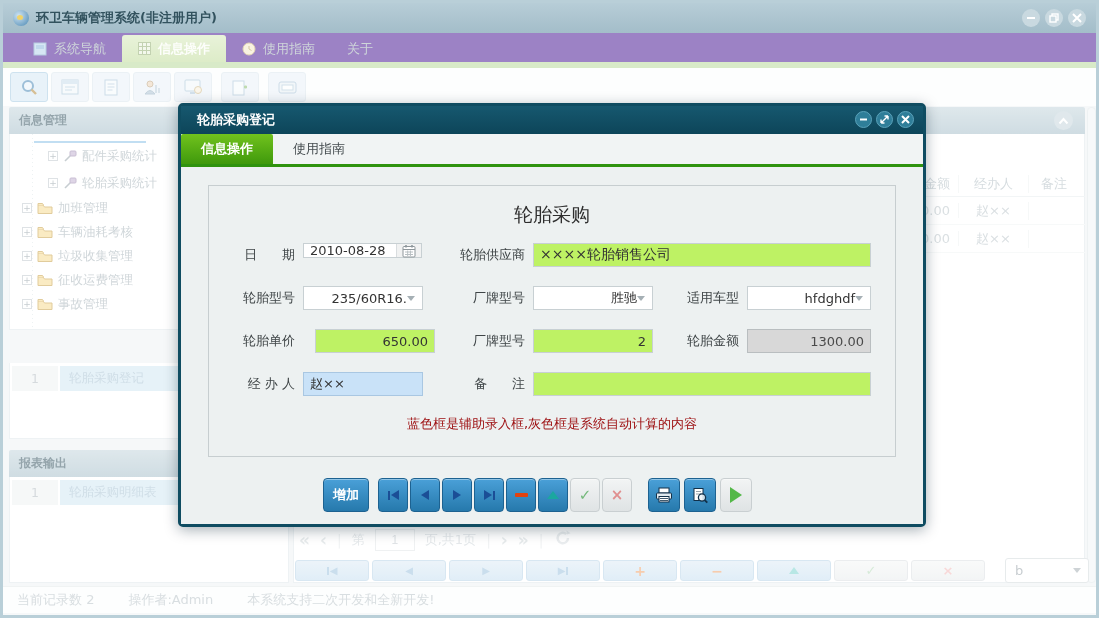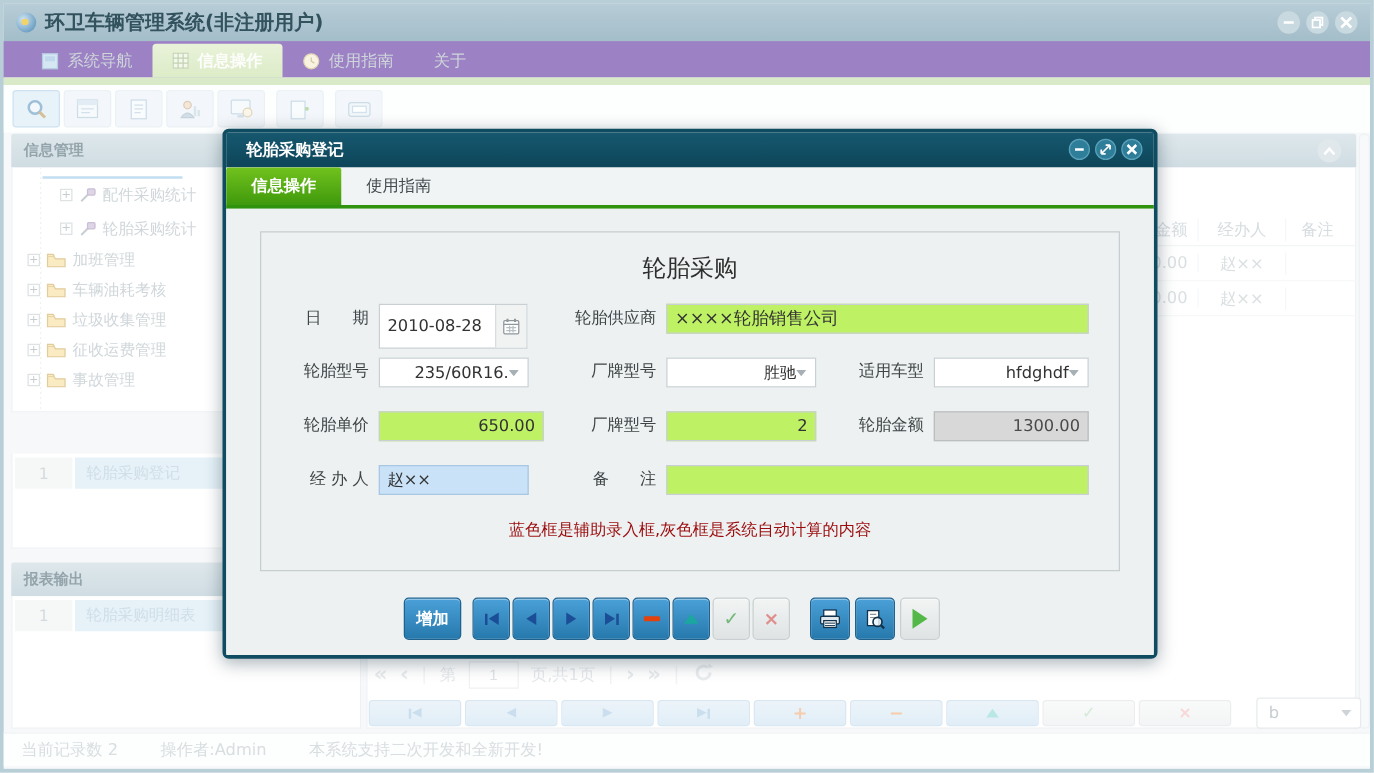--- a/index.html
+++ b/index.html
@@ -2,21 +2,21 @@
 <html><head>
 <meta charset="utf-8">
 <style>
   * { margin:0; padding:0; box-sizing:border-box; }
   html,body { width:1099px; height:618px; }
   body { font-family:"DejaVu Sans","Liberation Sans",sans-serif; background:#9fb6c0; position:relative; overflow:hidden; }
   #window { position:absolute; left:0; top:0; width:1099px; height:618px; background:#eef3f5; border:3px solid #b9cfd8; }
 
   
   .titlebar { position:absolute; left:0; top:0; right:0; height:30px; background:linear-gradient(#b7cdd7,#a3bdc9); display:flex; align-items:center; padding-left:10px; }
-  .titlebar .app-title { font-size:16px; font-weight:bold; color:#32525e; margin-left:7px; }
+  .titlebar .app-title { font-size:13px; font-weight:bold; color:#32525e; margin-left:7px; }
   .win-controls { position:absolute; right:10px; top:6px; display:flex; gap:5px; }
   .win-btn { width:18px; height:18px; border-radius:50%; background:#c9d9e0; display:flex; align-items:center; justify-content:center; }
   .app-icon { width:16px; height:16px; border-radius:50%; background:radial-gradient(circle at 35% 35%, #cfe3f1, #4a88b4); position:relative; }
   .app-icon:after { content:""; position:absolute; left:4px; top:5px; width:6px; height:5px; border-radius:50%; background:#f0d36a; }
 
   
   .tabsrow { position:absolute; left:0; top:30px; right:0; height:29px; background:#4c1d95; display:flex; align-items:flex-end; padding-left:14px; }
   .mtab { height:27px; display:flex; align-items:center; gap:7px; padding:0 16px; font-size:13px; color:#a6b4bb; }
   .mtab.active { background:linear-gradient(#d6e8bb,#c1dc9b); border-radius:3px 3px 0 0; color:#fbfdf8; font-weight:bold; }
   .greenbar { position:absolute; left:0; top:59px; right:0; height:6px; background:#b9d99b; }
@@ -86,21 +86,21 @@
   .dtab.active { background:linear-gradient(#71c21d,#3f990c); color:#fff; font-weight:bold; border-radius:2px 2px 0 0; }
   .dlg-underline { height:3px; background:#2f930e; }
   .dlg-body { position:relative; height:357px; background:#edf1f1; }
   .formbox { position:absolute; left:27px; top:18px; width:688px; height:272px; border:1px solid #c7ced0; }
   .form-title { position:absolute; left:0; right:0; top:16px; text-align:center; font-size:19px; color:#2e2e2e; }
   .flabel { position:absolute; height:24px; line-height:24px; font-size:13px; color:#3f4547; text-align:right; width:84px; white-space:pre; }
   .finput { position:absolute; height:24px; border:1px solid #c8d0d3; background:#bef264; font-size:13px; color:#333; padding:0 6px; font-family:"DejaVu Sans","Liberation Sans",sans-serif; }
   .num { text-align:right; }
   .ro { background:#d8d8d8; border-color:#b9bec0; color:#4a4a4a; }
   .assist { background:#c9e2f8; border-color:#a9c7e2; }
-  .datewrap { position:absolute; height:36px; display:flex; border:1px solid #c8d0d3; background:#fff; }
+  .datewrap { position:absolute; height:15px; display:flex; border:1px solid #c8d0d3; background:#fff; }
   .datewrap input { border:none; width:92px; padding:0 6px; font-size:13px; color:#333; background:transparent; font-family:"DejaVu Sans","Liberation Sans",sans-serif; }
   .cal-btn { width:25px; background:#f1f2f2; border-left:1px solid #d9dddf; display:flex; align-items:center; justify-content:center; }
   .selwrap { position:absolute; height:24px; border:1px solid #c8d0d3; background:#fff; display:flex; align-items:center; }
   .selwrap .val { flex:1; padding-left:6px; font-size:13px; color:#333;text-align:right; }
   .note { position:absolute; left:0; right:0; top:229px; text-align:center; font-size:13px; color:#9c0c0e; }
   .dlg-buttons { position:absolute; left:0; top:311px; height:34px; width:742px; }
   .cbtn { position:absolute; top:0; height:34px; border-radius:4px; background:linear-gradient(#4aa0d8,#2679ac); border:1px solid #1d6291; display:flex; align-items:center; justify-content:center; box-shadow:inset 0 1px 0 rgba(255,255,255,.4); }
   .cbtn.dis { background:linear-gradient(#f2f4f4,#dfe3e4); border-color:#c9cfd1; }
   .add-btn { left:142px; width:46px; color:#fff; font-size:13px; font-weight:bold; }
   .navg { display:flex; align-items:center; gap:1px; }
@@ -447,21 +447,21 @@
           <span class="val">胜驰</span>
           <span class="arrow-dn"></span>
         </span>
         <span class="flabel" style="left:446px;top:100px;">适用车型</span>
         <span class="selwrap" style="left:538px;top:100px;width:124px;">
           <span class="val">hfdghdf</span>
           <span class="arrow-dn"></span>
         </span>
 
         <span class="flabel" style="left:2px;top:143px;">轮胎单价</span>
-        <input class="finput num" style="left: 94px; top: 143px; width: 132px;" value="650.00">
+        <input class="finput num" style="left: 106px; top: 143px; width: 120px;" value="650.00">
         <span class="flabel" style="left:232px;top:143px;">厂牌型号</span>
         <input class="finput num" style="left: 324px; top: 143px; width: 120px;" value="2">
         <span class="flabel" style="left:446px;top:143px;">轮胎金额</span>
         <input class="finput num ro" style="left: 538px; top: 143px; width: 124px;" readonly="" value="1300.00">
 
         <span class="flabel" style="left:2px;top:186px;">经 办 人</span>
         <input class="finput assist" style="left: 94px; top: 186px; width: 120px;" value="赵××">
         <span class="flabel" style="left:232px;top:186px;">备      注</span>
         <input class="finput" style="left: 324px; top: 186px; width: 338px;" value="">
 

